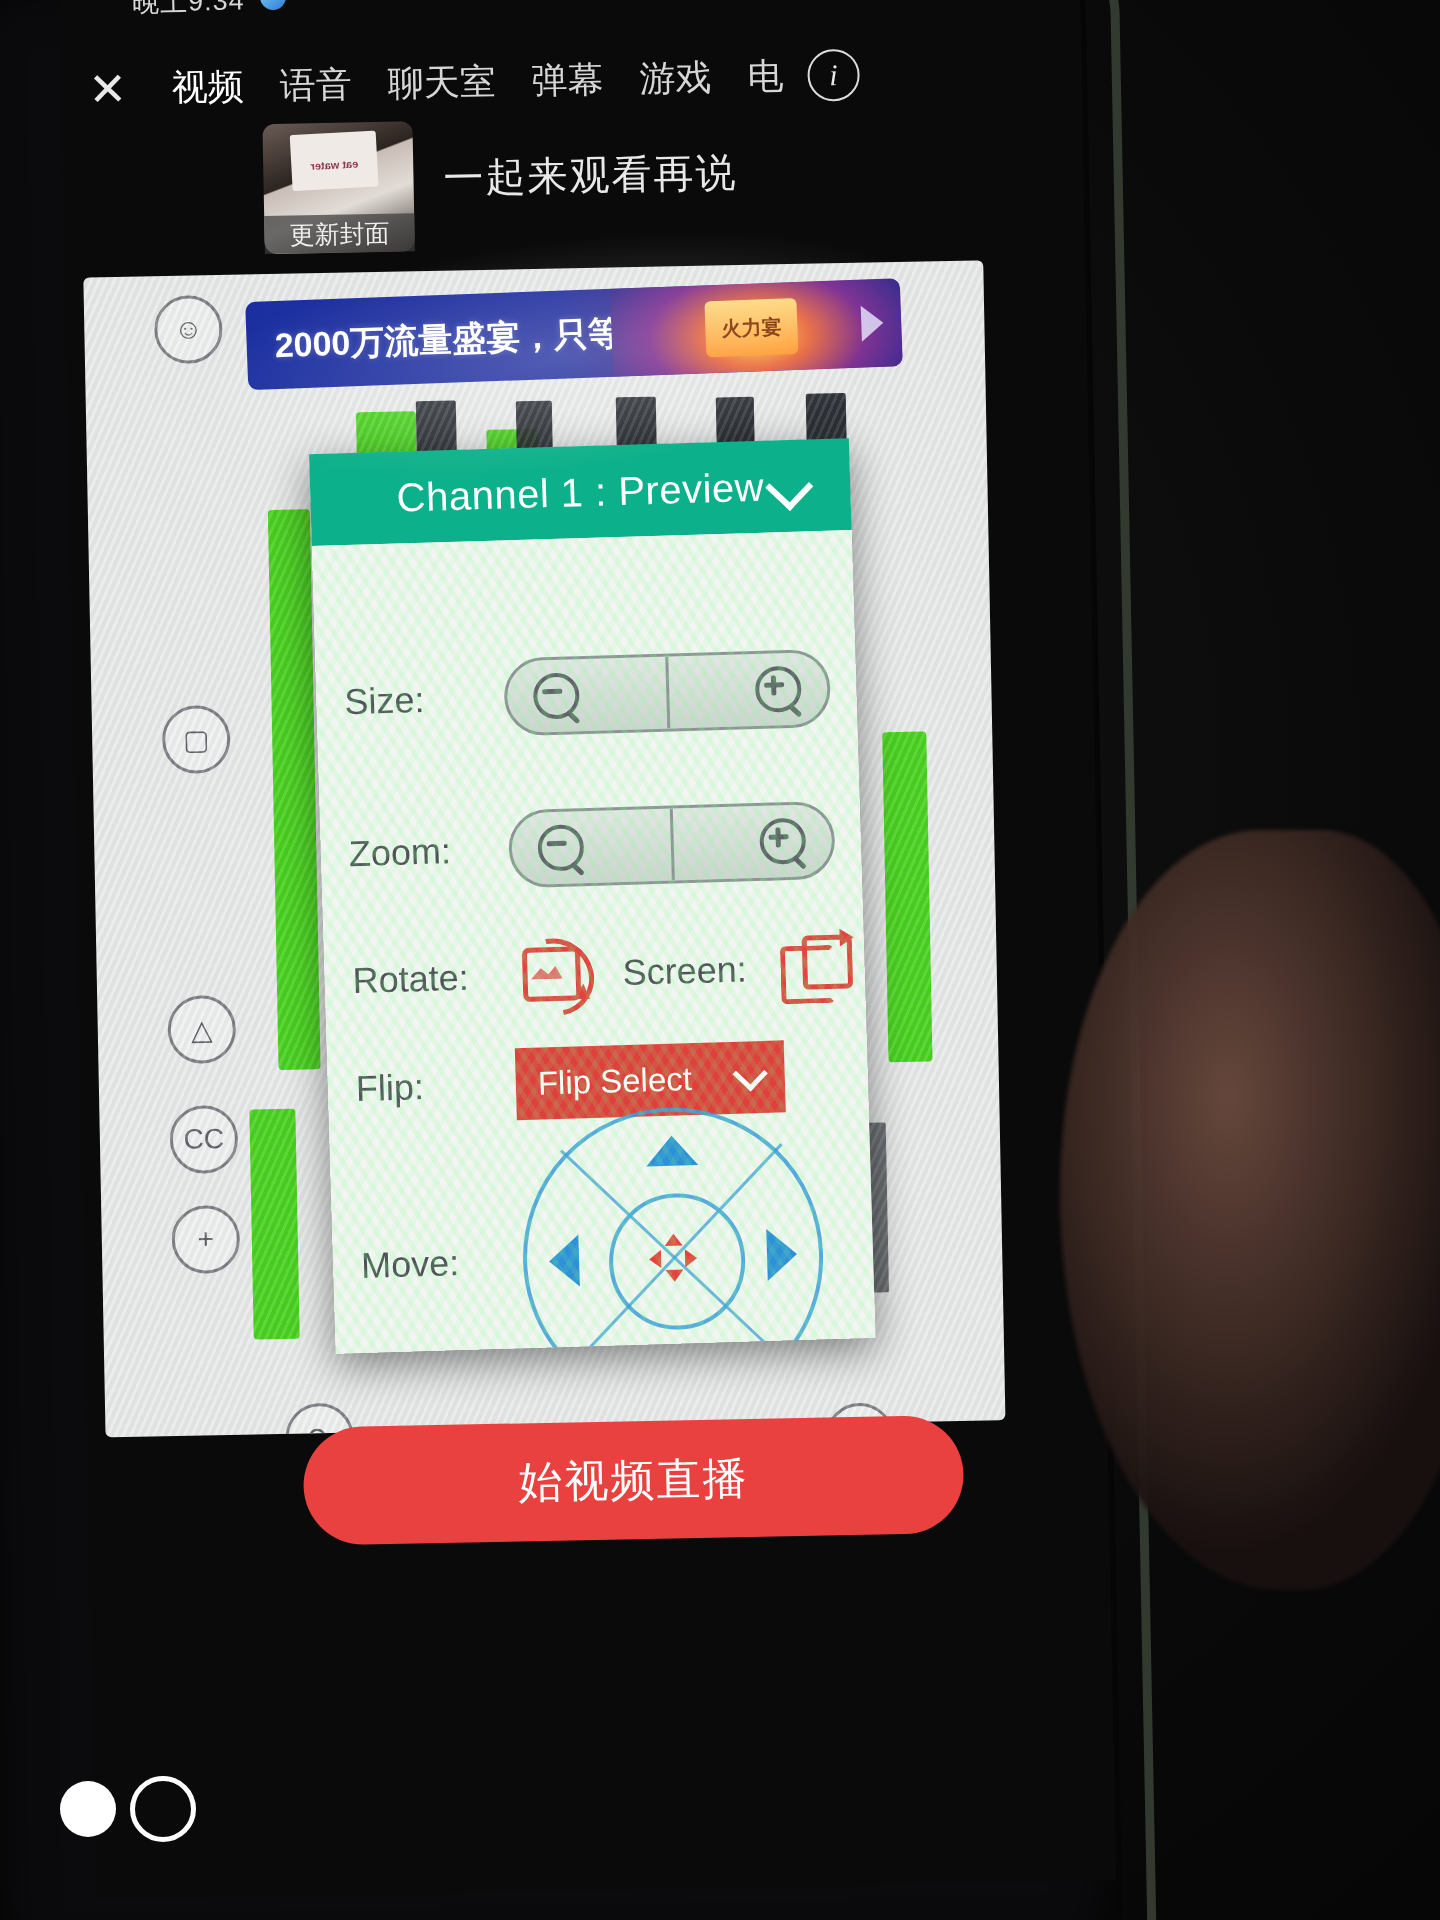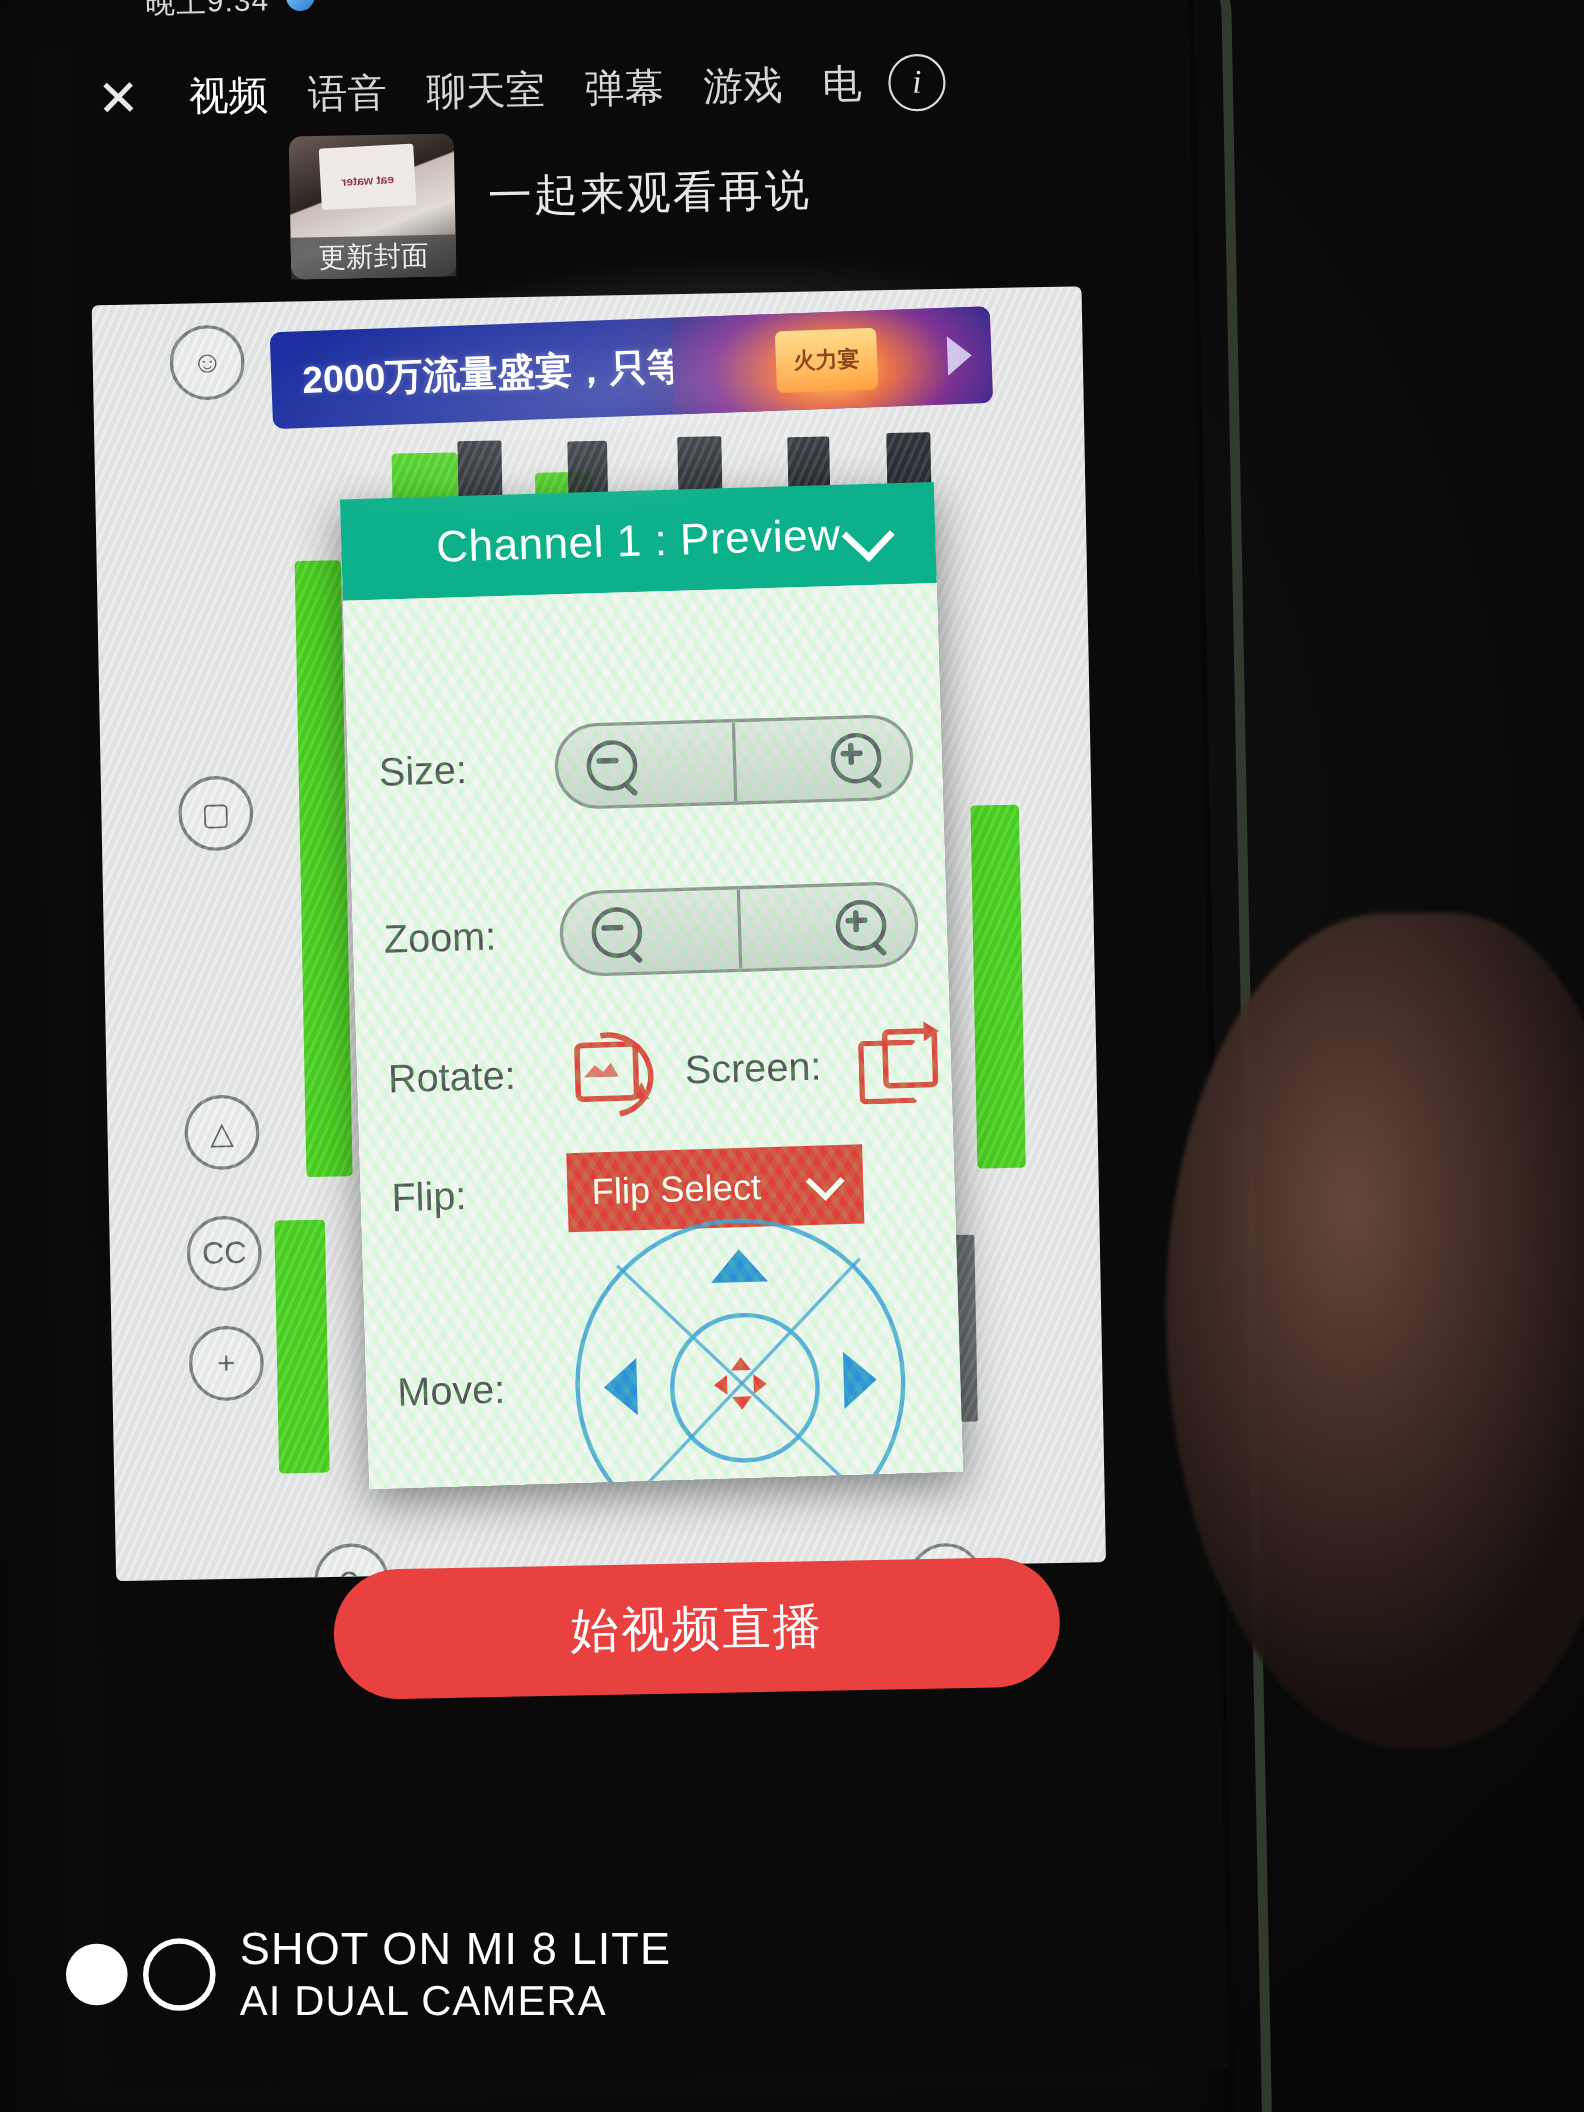--- a/index.html
+++ b/index.html
@@ -363,18 +363,14 @@
     <div class="glare"></div>
   </div>
 
   <div class="thumb"></div>
 
   <div class="wm">
     <div class="wm-dots">
       <span class="wm-d1"></span>
         <span class="wm-d2"></span>
     </div>
-    <div class="wm-txt">
-      <div class="wm-l1">SHOT ON MI 8 LITE</div>
-      <div class="wm-l2">AI DUAL CAMERA</div>
-    </div>
   </div>
 </div>
 
 </body></html>

